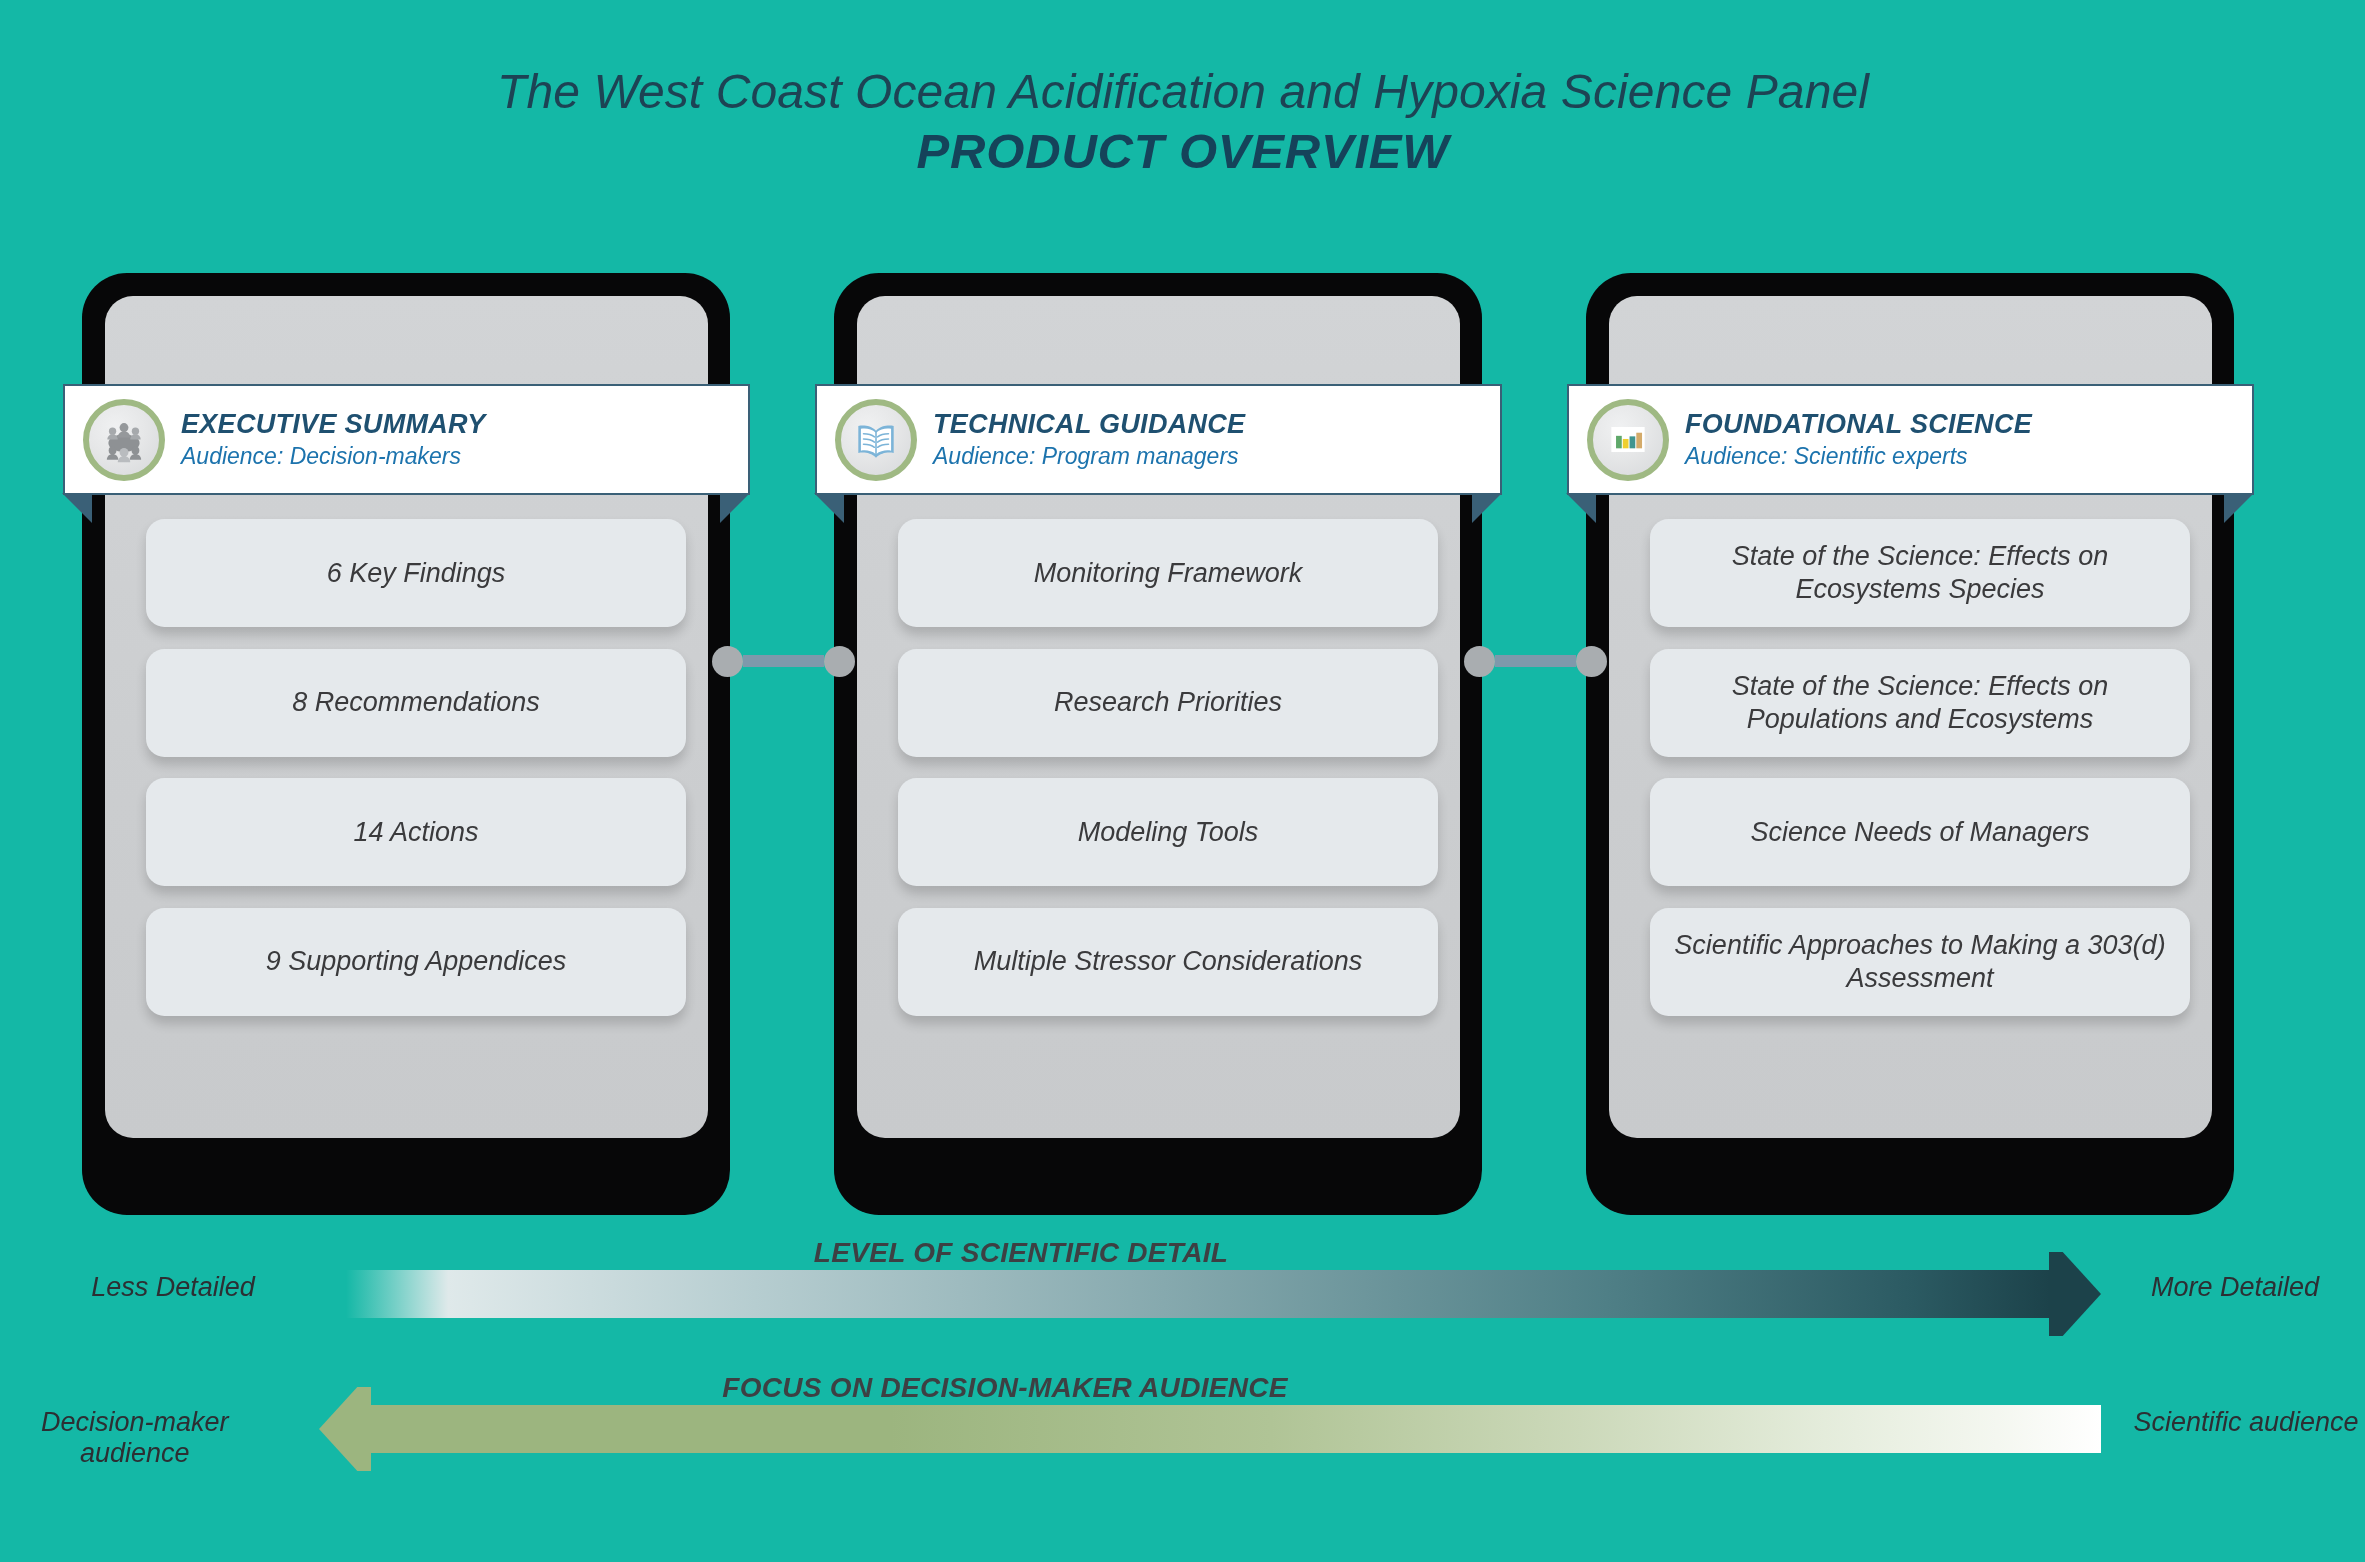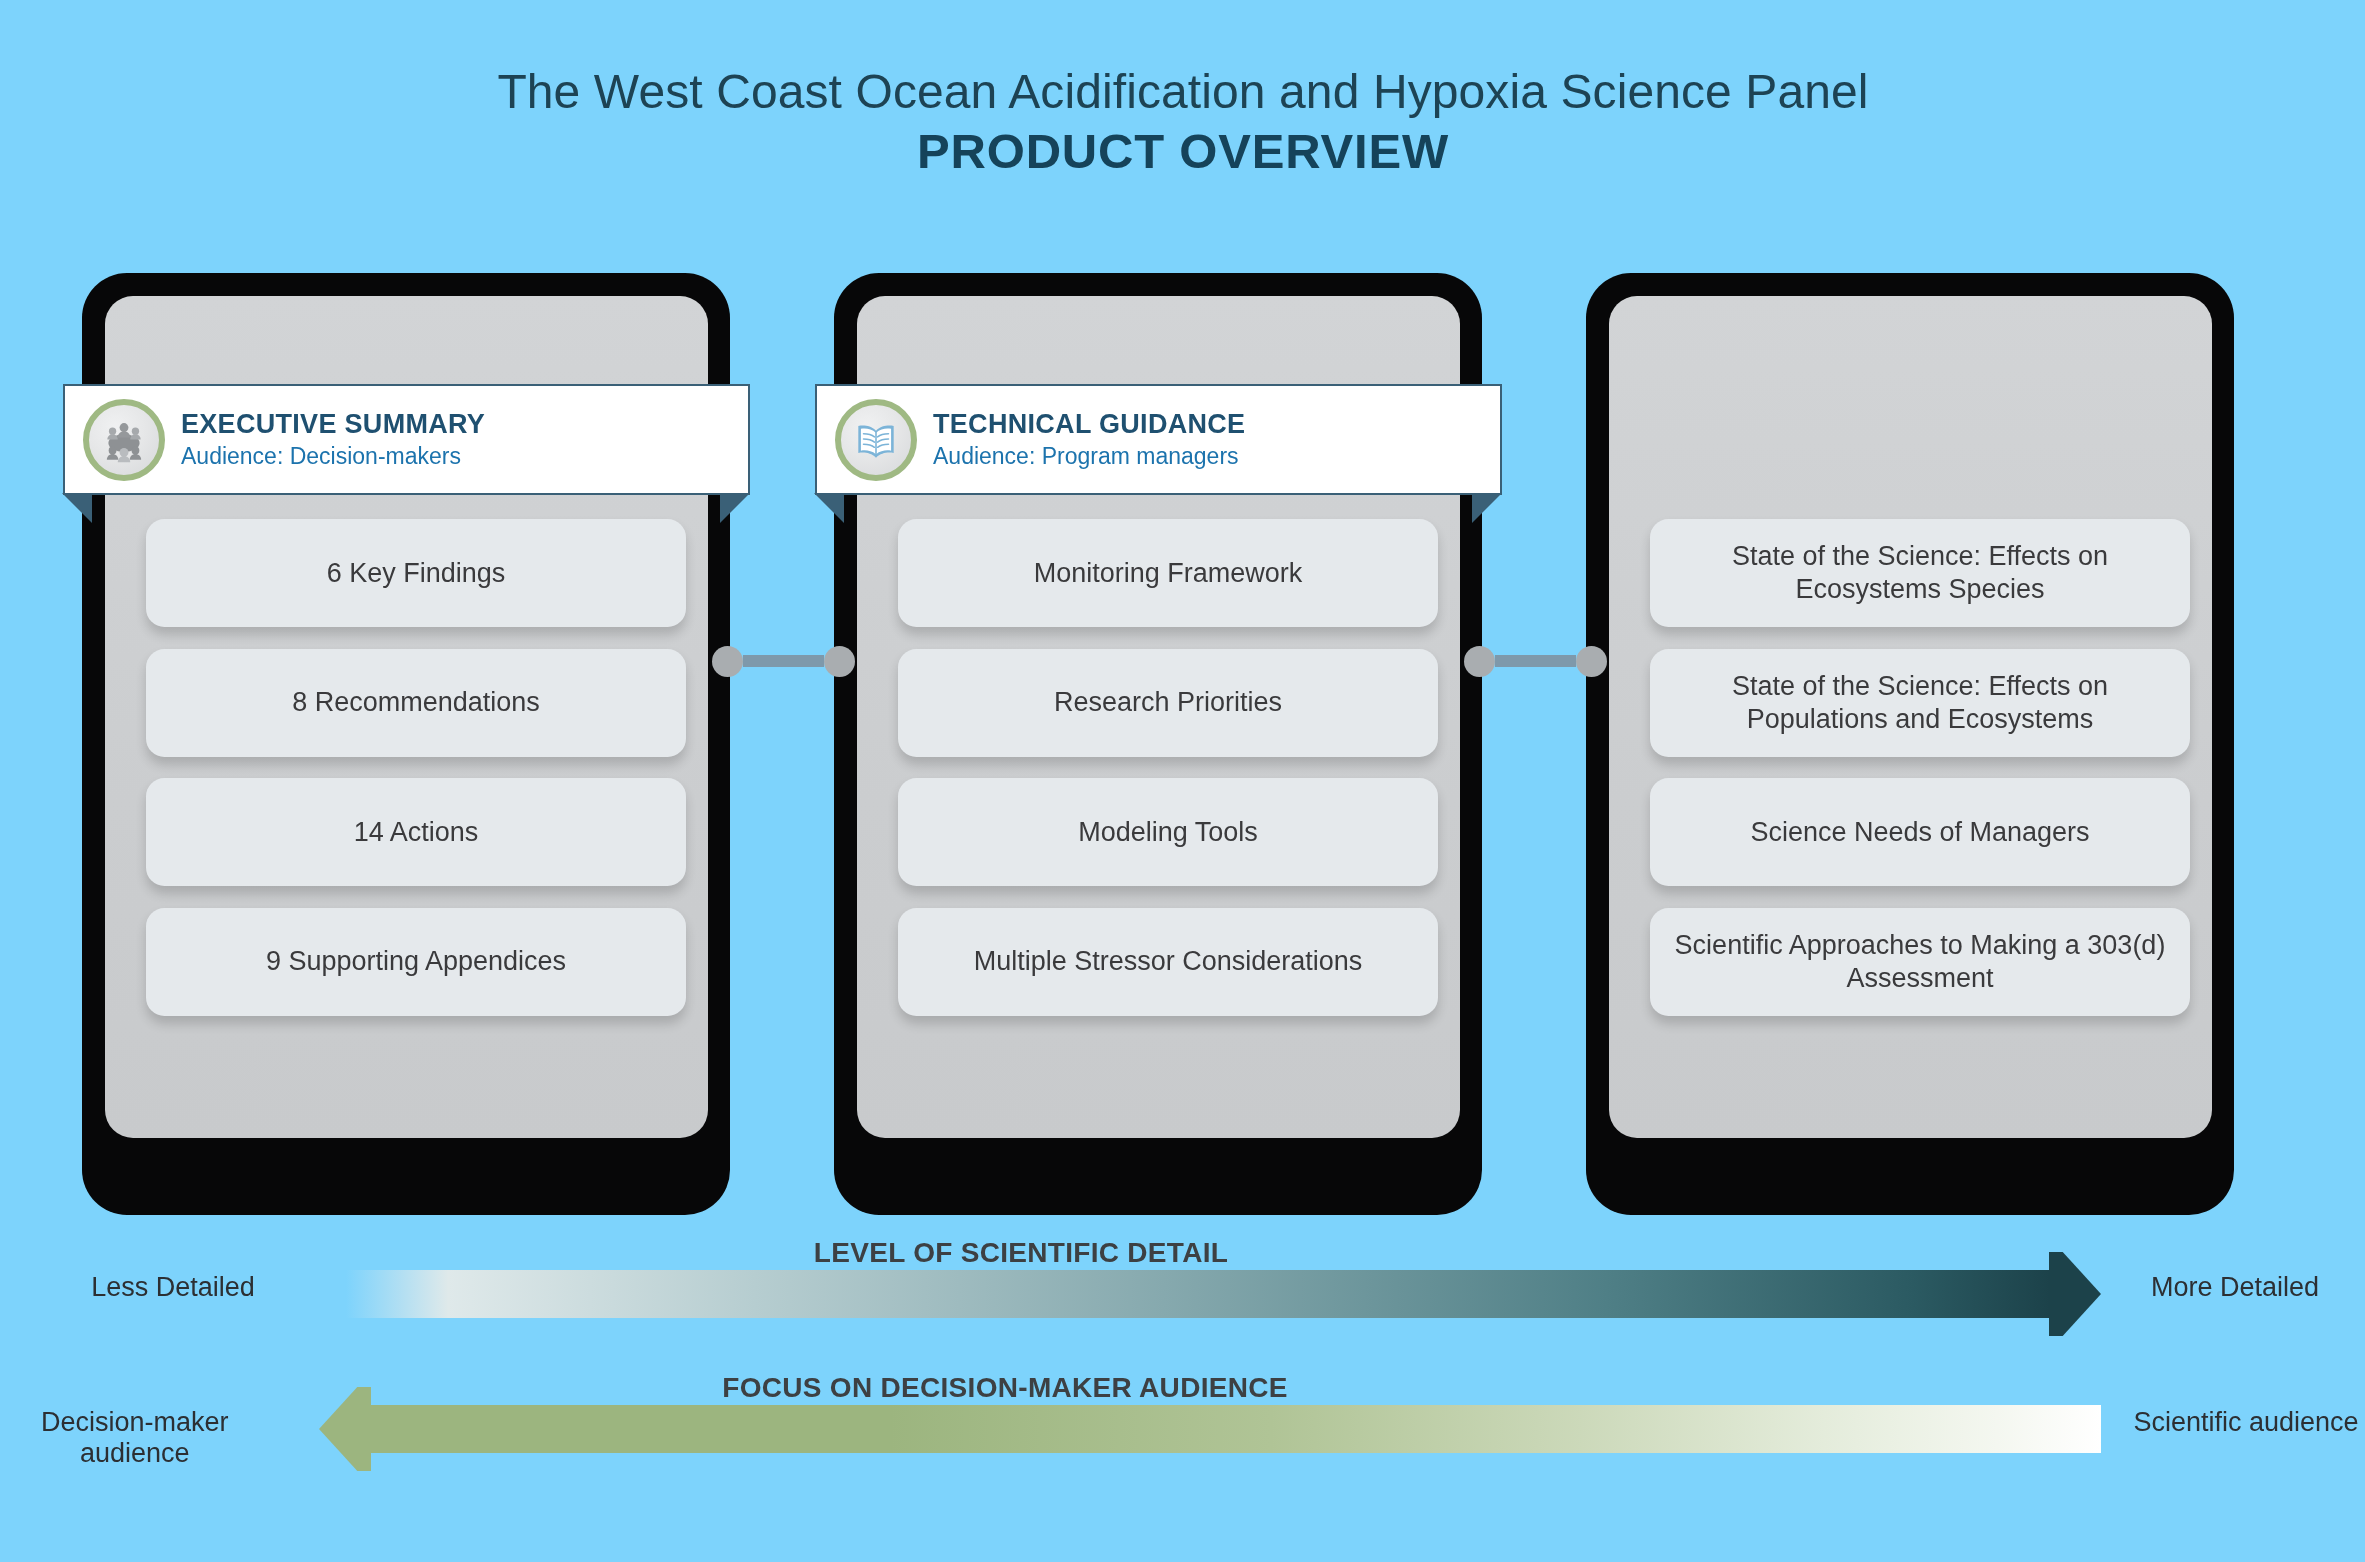--- a/index.html
+++ b/index.html
@@ -2,21 +2,21 @@
 <html style="font-size:8.6px"><head>
 <meta charset="utf-8">
 <style>
   * { box-sizing: border-box; margin: 0; padding: 0; }
   html, body {
     width: 2366px; height: 1562px;
     background: #ffffff;
     font-family: "Liberation Sans", sans-serif;
     overflow: hidden;
   }
-  .page { position: relative; width: 2366px; height: 1562px; background:#7dd3fc; }
+  .page { position: relative; width: 2366px; height: 1562px; background:#14b8a6;font-style:italic; }
 
   
   .title-block { position:absolute; top:65px; left:0; width:2366px; text-align:center; }
   .title-line1 {
     font-size: 48px; font-weight: 400; color:#1d4354;
     letter-spacing: 0.1px; line-height: 1.12;
     font-family: "Liberation Sans", sans-serif;
   }
   .title-line2 {
     font-size: 49px; font-weight: 700; color:#15435a;
@@ -267,20 +267,35 @@
     <div class="connector conn2">
       <div class="dot"></div>
       <div class="bar"></div>
       <div class="dot"></div>
     </div>
 
     <div class="card c3">
       <div class="bezel"></div>
       <div class="screen"></div>
 
+      <div class="banner">
+        <div class="badge">
+          <svg viewBox="0 0 100 100" aria-hidden="true">
+            <rect x="18" y="25" width="64" height="48" fill="#ffffff"></rect>
+            <rect x="27" y="42" width="11" height="24" fill="#5fa86a"></rect>
+            <rect x="40" y="48" width="11" height="18" fill="#f0cf2e"></rect>
+            <rect x="53" y="43" width="11" height="23" fill="#419590"></rect>
+            <rect x="66" y="36" width="11" height="30" fill="#d4ab6a"></rect>
+          </svg>
+        </div>
+        <div class="banner-txt">
+          <div class="card-title">FOUNDATIONAL SCIENCE</div>
+          <div class="card-sub">Audience: Scientific experts</div>
+        </div>
+      </div>
 
       <div class="pills">
         <div class="pill">State of the Science: Effects on Ecosystems Species</div>
         <div class="pill">State of the Science: Effects on Populations and Ecosystems</div>
         <div class="pill">Science Needs of Managers</div>
         <div class="pill">Scientific Approaches to Making a 303(d) Assessment</div>
       </div>
     </div>
 
   </div>

